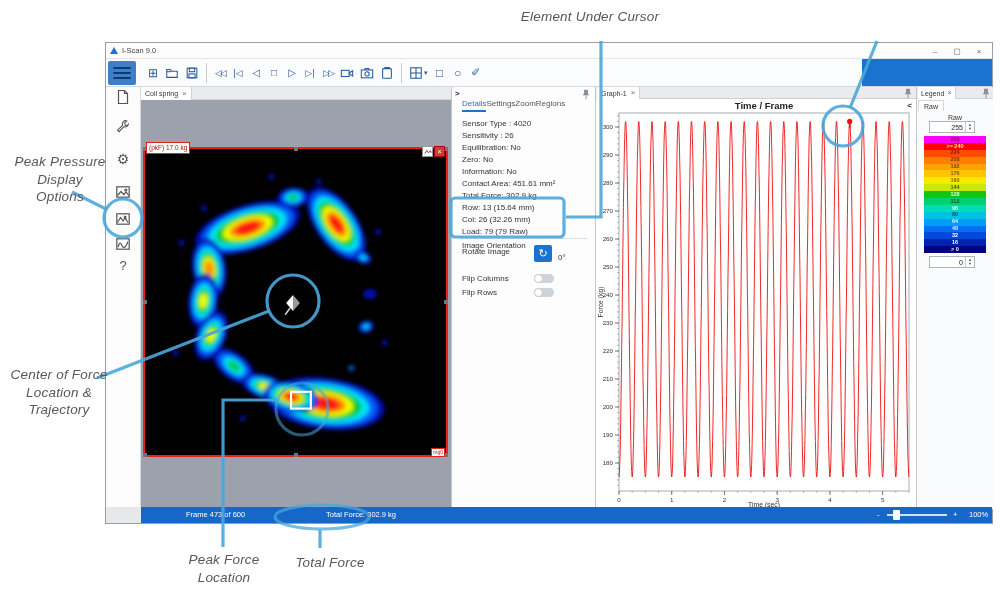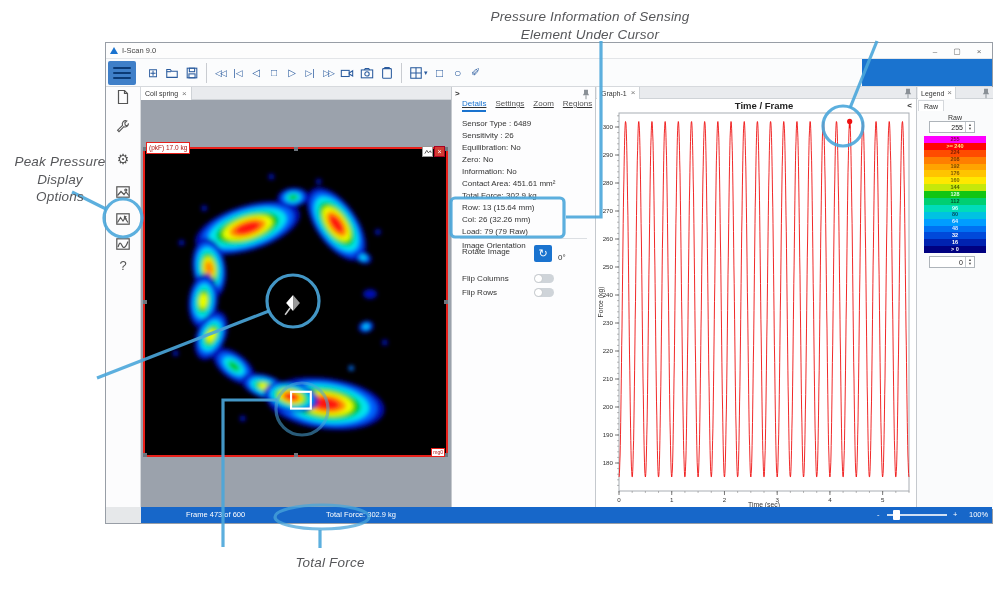--- a/index.html
+++ b/index.html
@@ -69,21 +69,21 @@
   #mw-graph { background:#fff; border:1px solid #999; color:#333; }
   #mw-close { background:#d23b32; border:1px solid #a02; color:#fff; }
   #corner-badge { position:absolute; right:1px; bottom:-2px; background:#fff; border:1px solid #e8201a;
                   color:#b01510; font-size:5px; line-height:7px; padding:0 1px; z-index:6; }
 
   
   #details-panel { position:relative; width:145px; background:#fdfdfe; border-left:1px solid #c5c9ce;
                    border-right:1px solid #c5c9ce; }
   #details-expander { position:absolute; left:3px; top:2px; font-size:8px; color:#333; font-weight:bold; }
   #details-pin { position:absolute; right:5px; top:2px; }
-  #details-tabs { position:absolute; left:10px; top:12px; display:flex; gap:9px;text-decoration:underline; }
+  #details-tabs { position:absolute; left:10px; top:12px; display:flex; gap:0; }
   .dtab { font-size:8px; color:#555; padding-bottom:2px; }
   .dtab.active { color:#1a73cf; border-bottom:2px solid #1a73cf; }
   #details-lines { position:absolute; left:10px; top:31px; }
   .dline { font-size:8px; color:#333; line-height:12px; }
   #details-hr { position:absolute; left:8px; right:8px; top:151px; border-top:1px solid #dcdfe3; }
   .dsec { position:absolute; left:10px; font-size:8px; color:#333; }
   #rotate-btn { position:absolute; left:82px; top:158px; width:18px; height:17px; background:#1a73cf;
                 color:#fff; font-size:11px; display:flex; align-items:center; justify-content:center; border-radius:2px; }
   .toggle { position:absolute; left:82px; width:20px; height:9px; background:#cfd4d9; border-radius:5px; }
   .toggle .knob { position:absolute; left:1px; top:1px; width:7px; height:7px; background:#fff;
@@ -124,24 +124,25 @@
   #statusbar .sb-item { position:absolute; top:0; height:16px; line-height:16px; }
   #sb-slider-track { position:absolute; left:746px; top:7px; width:60px; height:2px; background:#ffffffcc; }
   #sb-slider-thumb { position:absolute; left:752px; top:3px; width:7px; height:10px; background:#fff; border-radius:1px; }
   #statusbar-left-gap { position:absolute; left:0; bottom:0; width:35px; height:16px; background:#e6e8ea; }
 </style>
 </head>
 <body>
 <div id="stage">
 
   <div class="ann-text" style="left:455px; top:8px; width:270px;">
-    <div>Pressure Information of Sensing</div>
     <div>Element Under Cursor</div>
   </div>
   <div class="ann-text" style="left:14px; top:153px; width:92px;">Peak Pressure Display Options</div>
+  <div class="ann-text" style="left:10px; top:366px; width:98px;">Center of Force Location &amp; Trajectory</div>
+  <div class="ann-text" style="left:168px; top:551px; width:112px;">Peak Force Location</div>
   <div class="ann-text" style="left:283px; top:554px; width:94px;">Total Force</div>
 
   <svg id="ann-overlay" viewBox="0 0 1000 607" fill="none" stroke="#4aa6da" stroke-width="3.2" stroke-opacity="0.9">
     <rect x="451" y="198" width="113" height="39" rx="4"></rect>
     <polyline points="601,41 601,217 566,217"></polyline>
     <line x1="877" y1="41" x2="850" y2="108"></line>
     <circle cx="843" cy="126" r="20"></circle>
     <line x1="72" y1="192" x2="106" y2="209"></line>
     <circle cx="123" cy="218" r="19"></circle>
     <line x1="97" y1="378" x2="269" y2="311"></line>
@@ -466,21 +467,21 @@
               <path d="M2.5 1h5v4.5L9 8H1l1.5-2.5z" fill="#8a9096"></path>
               <line x1="5" y1="8" x2="5" y2="13" stroke="#8a9096" stroke-width="1.2"></line>
             </svg></span>
         <div id="details-tabs">
             <div class="dtab active">Details</div>
             <div class="dtab">Settings</div>
             <div class="dtab">Zoom</div>
             <div class="dtab">Regions</div>
           </div>
         <div id="details-lines">
-            <div class="dline">Sensor Type : 6489</div>
+            <div class="dline">Sensor Type : 4020</div>
             <div class="dline">Sensitivity : 26</div>
             <div class="dline">Equilibration: No</div>
             <div class="dline">Zero: No</div>
             <div class="dline">Information: No</div>
             <div class="dline">Contact Area: 451.61 mm²</div>
             <div class="dline">Total Force: 302.9 kg</div>
             <div class="dline">Row: 13 (15.64 mm)</div>
             <div class="dline">Col: 26 (32.26 mm)</div>
             <div class="dline">Load: 79 (79 Raw)</div>
           </div>

